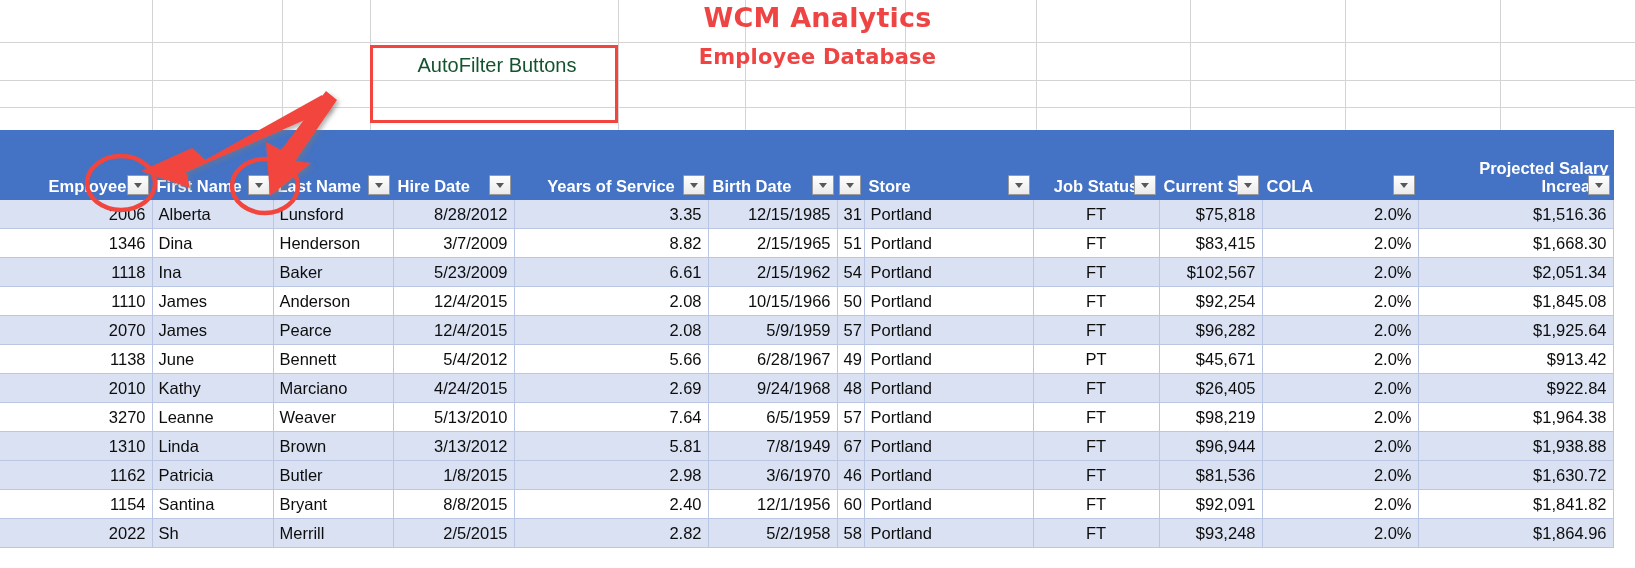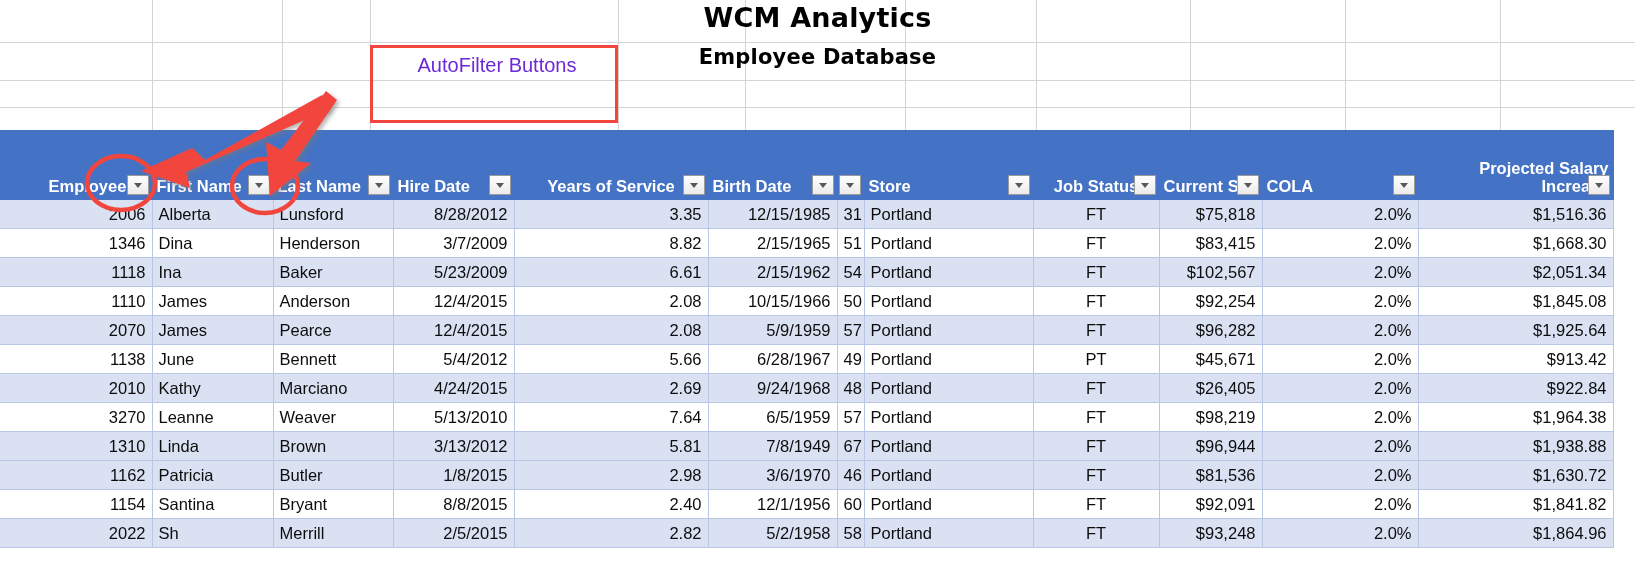--- a/index.html
+++ b/index.html
@@ -10,34 +10,34 @@
     -webkit-font-smoothing:antialiased;
   }
   
   #sheet-top{position:absolute;left:0;top:0;width:1635px;height:130px;}
   #sheet-top .vline{position:absolute;top:0;width:1px;background:#d4d4d4;}
   #sheet-top .hline{position:absolute;left:0;width:1635px;height:1px;background:#d4d4d4;}
 
   
   .brand-title{
     position:absolute;text-align:center;width:100%;left:0;
-    color:#000000;font-weight:bold;letter-spacing:.2px;
+    color:#ef4444;font-weight:bold;letter-spacing:.2px;
     font-family:"DejaVu Sans", sans-serif;
   }
   #title-main{top:2px;font-size:27px;}
   #title-sub{top:45px;font-size:21px;}
 
   
   #callout-box{
     position:absolute;left:370px;top:45px;width:248px;height:78px;
     border:3px solid #f2453d;box-sizing:border-box;background:transparent;
   }
   #callout-label{
     position:absolute;left:0;top:6px;width:248px;text-align:center;
-    font-size:20px;color:#6d28d9;font-family:"Liberation Sans",sans-serif;
+    font-size:20px;color:#14532d;font-family:"Liberation Sans",sans-serif;
   }
 
   
   #table-wrap{position:absolute;left:0;top:130px;width:1635px;height:438px;overflow:hidden;}
   table.xl{border-collapse:collapse;table-layout:fixed;width:1613px;}
   table.xl th{
     background:#4472c4;color:#ffffff;font-weight:bold;font-size:16.5px;
     vertical-align:bottom;padding:0 4px 4px 4px;height:66px;
     border-right:1px solid #4472c4;white-space:nowrap;overflow:hidden;
     position:relative;

